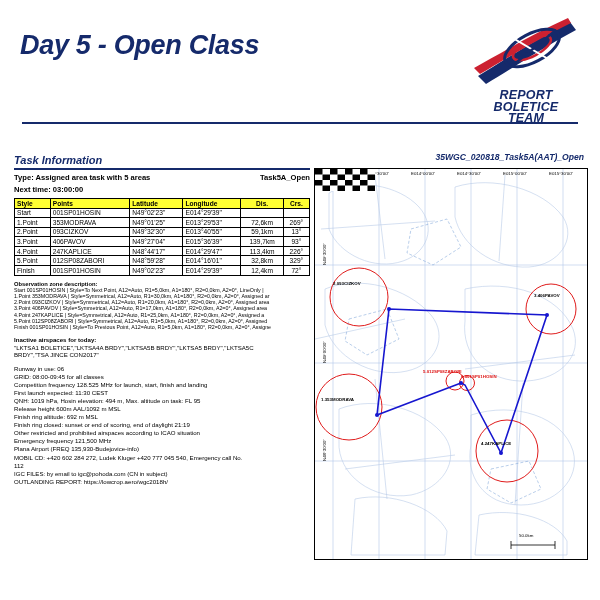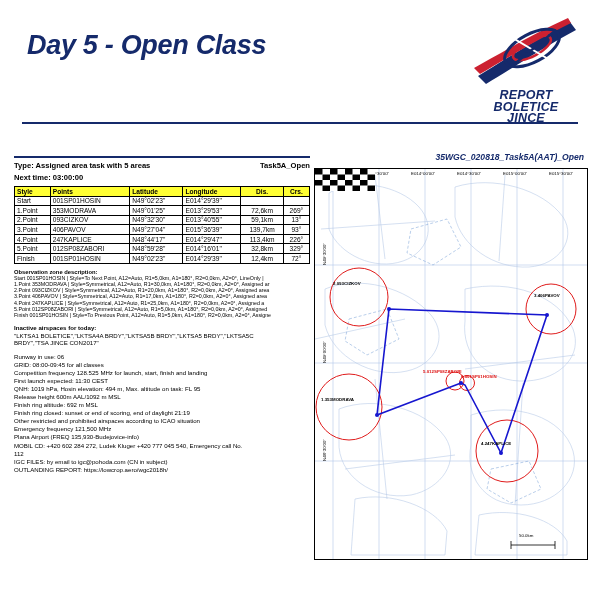--- a/index.html
+++ b/index.html
@@ -9,21 +9,21 @@
     font-family:"Liberation Sans", sans-serif;
     color:#000;
     overflow:hidden;
     position:relative;
   }
   
   .header{
     position:absolute;left:0;top:0;width:600px;height:140px;
   }
   .title{
-    position:absolute;left:27px;top:30px;
+    position:absolute;left:20px;top:30px;
     font-size:27px;font-weight:bold;font-style:italic;
     color:#152a6b;letter-spacing:-0.3px;
   }
   .header-rule{
     position:absolute;left:22px;top:122px;width:556px;height:2px;background:#152a6b;
   }
   
   .logo{
     position:absolute;right:20px;top:18px;width:108px;height:100px;
   }
@@ -106,26 +106,27 @@
         <path d="M2 50 C28 36 60 16 96 0 L99 5 C64 22 32 42 8 56 Z" fill="#cc2131"></path>
         <ellipse cx="60" cy="30" rx="30" ry="14" transform="rotate(-28 60 30)" fill="none" stroke="#152a6b" stroke-width="3"></ellipse>
         <ellipse cx="60" cy="30" rx="21" ry="8" transform="rotate(-28 60 30)" fill="none" stroke="#cc2131" stroke-width="2.5"></ellipse>
         <path d="M34 16 L88 48" stroke="#ffffff" stroke-width="2"></path>
         <path d="M40 48 L84 12" stroke="#152a6b" stroke-width="2.4"></path>
       </g>
     </svg>
     <div class="logo-text">
       <div>REPORT</div>
       <div>BOLETICE</div>
-      <div>JINCE</div>
+      <div>TEAM</div>
     </div>
   </div>
 </div>
 
 <div class="task-info">
+  <div class="ti-head">Task Information</div>
   <div class="ti-rule"></div>
 
   <div class="ti-line ti-row">
     <span>Type: Assigned area task with 5 areas</span>
     <span class="tcode">Task5A_Open</span>
   </div>
   <div class="ti-line">Next time: 03:00:00</div>
 
   <table class="task">
     <thead>

